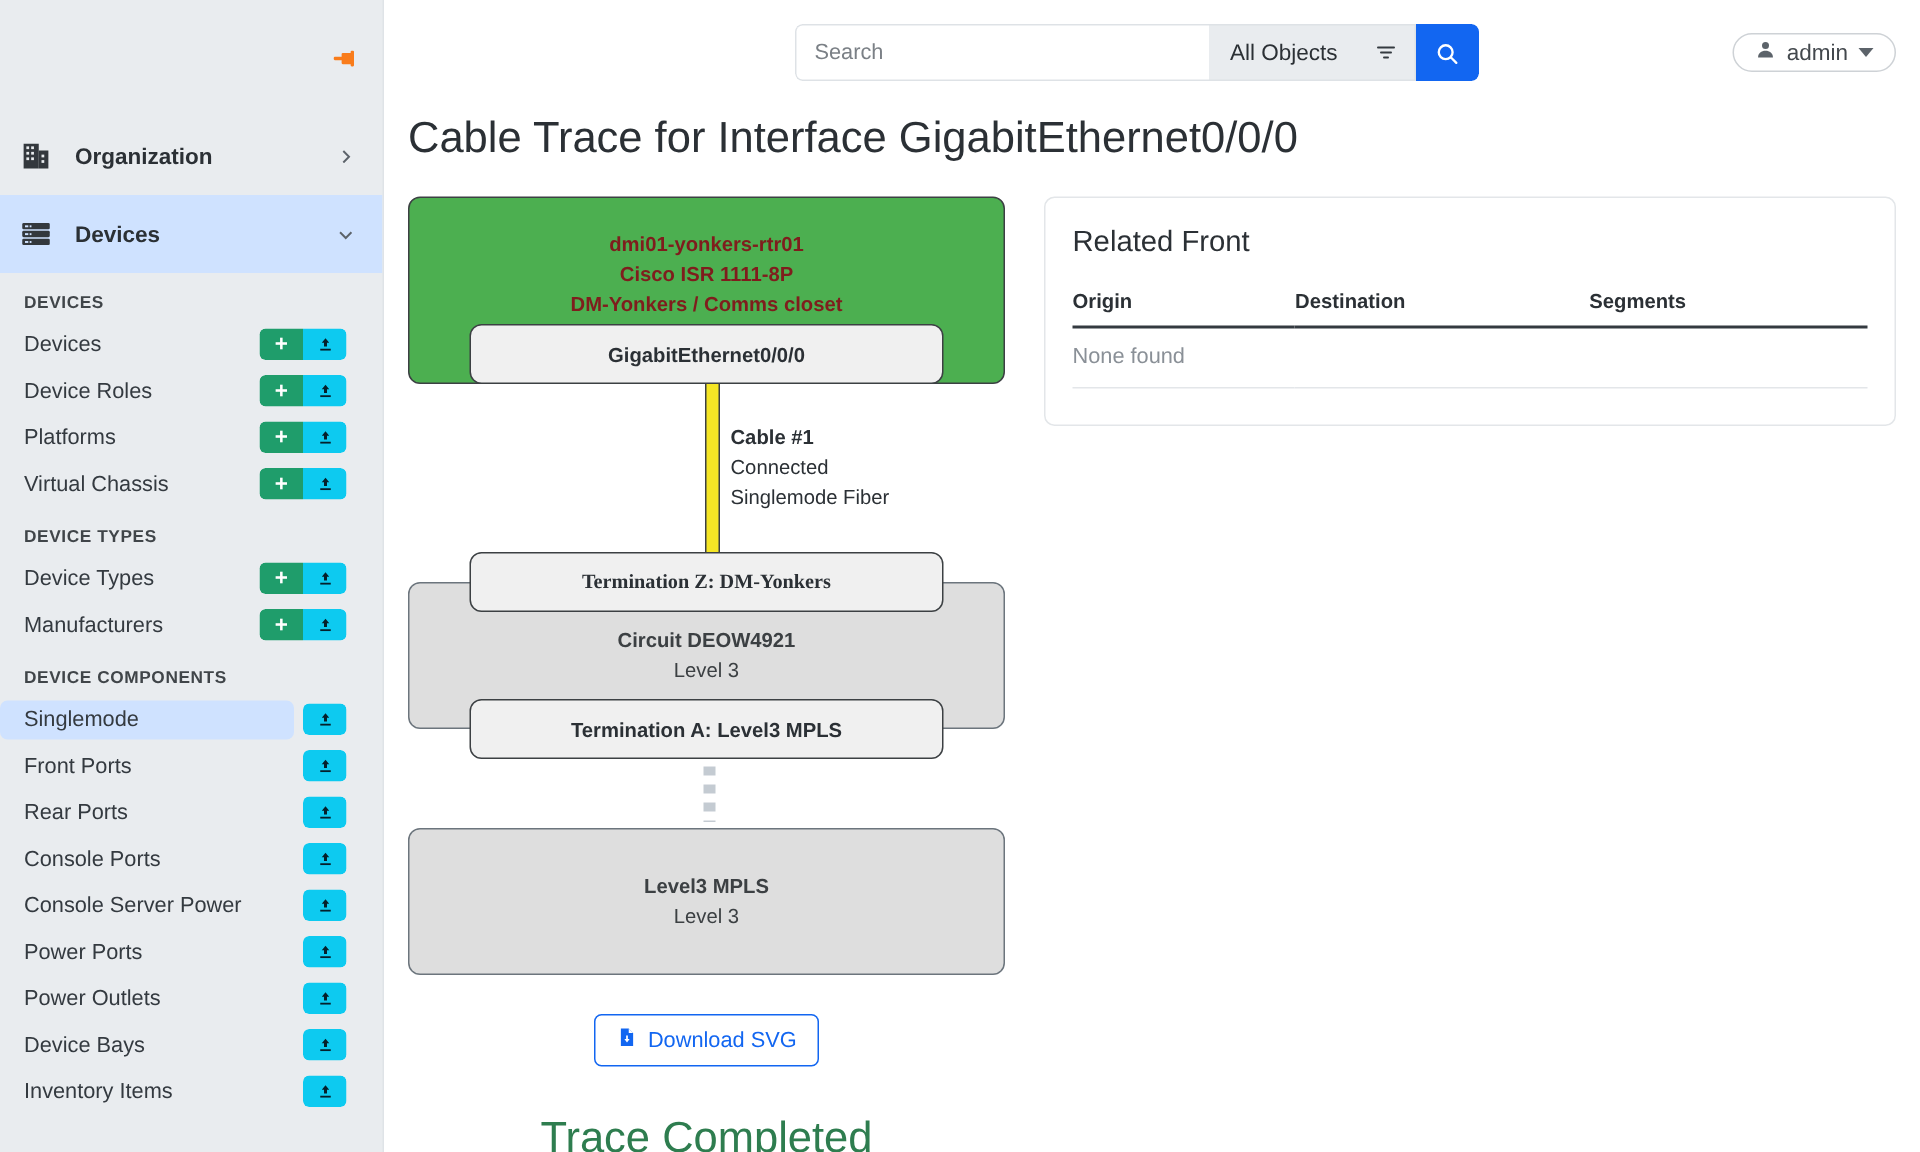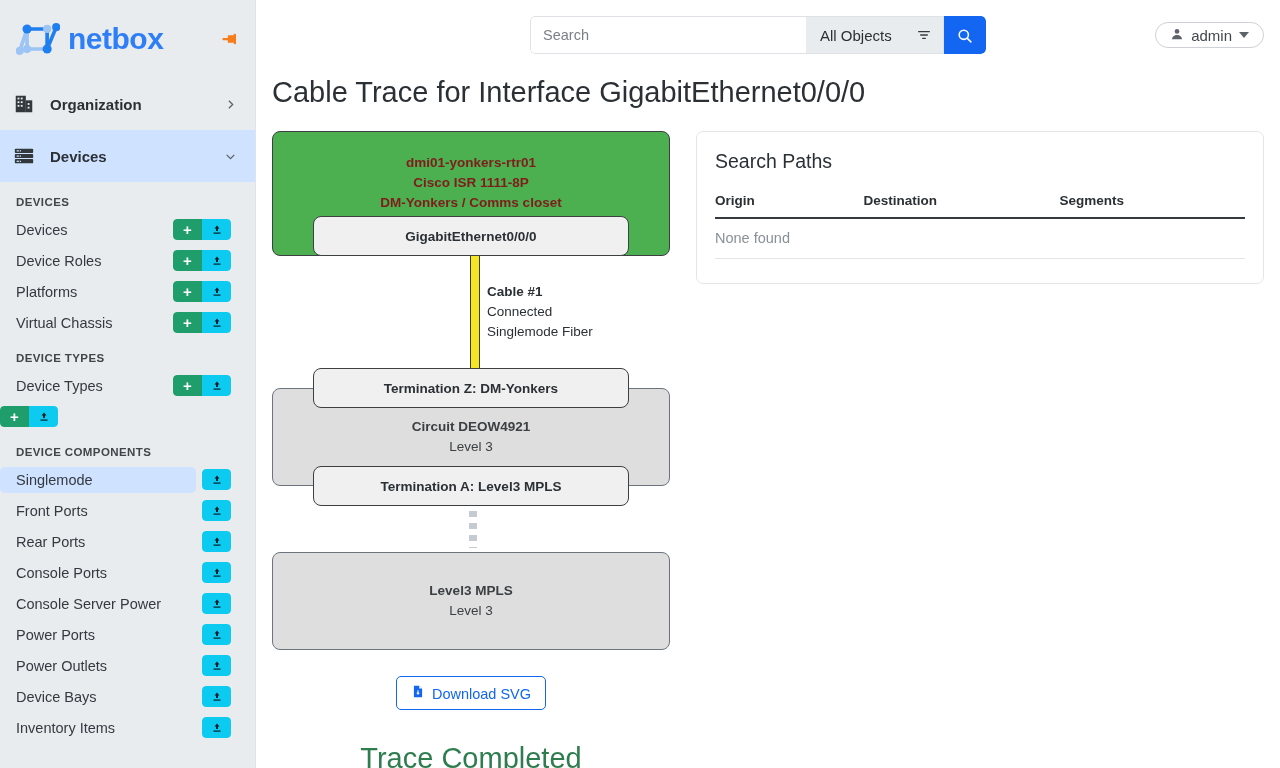--- a/index.html
+++ b/index.html
@@ -139,21 +139,21 @@
 
   .node-provider {
     background: #dedede; border: 1px solid #6c757d; border-radius: 8px;
     padding: 28px 10px; text-align: center; color: #3c4043;
   }
   .node-provider .p-title { font-size: 13.5px; font-weight: 700; line-height: 20px; }
   .node-provider .p-sub { font-size: 13.5px; font-weight: 400; line-height: 20px; }
 
   .dl-wrap { text-align: center; margin-top: 26px; }
   .dl-btn {
-    display: inline-flex; align-items: flex-end; gap: 7px;
+    display: inline-flex; align-items: center; gap: 7px;
     padding: 7px 14px; border: 1px solid #1266f1; border-radius: 5px;
     color: #1266f1; background: #fff; font-size: 14.5px;
   }
   .trace-status { text-align: center; margin-top: 32px; font-size: 29px; color: #2e7d4f; }
 
   
   .card {
     border: 1px solid #e3e6e9; border-radius: 7px; background: #fff;
     padding: 18px 18px 24px;
   }
@@ -171,35 +171,20 @@
   }
 </style>
 </head>
 <body>
 
 <div id="app">
 
   <aside id="sidebar">
 
     <div class="brand">
-      <div class="brand-logo">
-        <svg class="brand-mark" viewBox="0 0 48 46">
-          <path d="M12 12 H34 V34" stroke="#1f7ef0" stroke-width="4" fill="none"></path>
-          <path d="M12 12 V34 H34" stroke="#9cc4f5" stroke-width="4" fill="none"></path>
-          <line x1="34" y1="34" x2="44" y2="10" stroke="#1f7ef0" stroke-width="4"></line>
-          <line x1="12" y1="12" x2="4" y2="36" stroke="#9cc4f5" stroke-width="4"></line>
-          <circle cx="12" cy="12" r="5" fill="#1f7ef0"></circle>
-          <circle cx="34" cy="34" r="5" fill="#1f7ef0"></circle>
-          <circle cx="44" cy="10" r="4.5" fill="#1f7ef0"></circle>
-          <circle cx="34" cy="12" r="4.5" fill="#9cc4f5"></circle>
-          <circle cx="12" cy="34" r="4.5" fill="#9cc4f5"></circle>
-          <circle cx="4" cy="36" r="4.5" fill="#9cc4f5"></circle>
-        </svg>
-        <span class="brand-word">netbox</span>
-      </div>
       <span class="pin-icon">
         <svg width="18" height="18" viewBox="0 0 24 24" fill="#f97c1b">
           <rect x="9" y="7" width="9" height="10" rx="1"></rect>
           <rect x="17" y="5" width="3" height="14" rx="1"></rect>
           <rect x="2" y="10.5" width="8" height="3" rx="1"></rect>
         </svg>
       </span>
     </div>
 
     <div class="nav-group">
@@ -308,20 +293,21 @@
         <span class="mini-btn mini-add">+</span>
         <span class="mini-btn mini-imp">
           <svg width="12" height="12" viewBox="0 0 24 24" fill="#05202b">
               <path d="M12 3l5 6h-3v5h-4V9H7z"></path>
               <rect x="5" y="17" width="14" height="2.4"></rect>
             </svg>
         </span>
       </span>
     </div>
     <div class="nav-row">
+      <span class="nav-link">Manufacturers</span>
       <span class="btn-grp">
         <span class="mini-btn mini-add">+</span>
         <span class="mini-btn mini-imp">
           <svg width="12" height="12" viewBox="0 0 24 24" fill="#05202b">
               <path d="M12 3l5 6h-3v5h-4V9H7z"></path>
               <rect x="5" y="17" width="14" height="2.4"></rect>
             </svg>
         </span>
       </span>
     </div>
@@ -482,21 +468,21 @@
         <div class="cable-row">
           <div class="cable-line"></div>
           <div class="cable-label">
             <div class="c1">Cable #1</div>
             <div class="c2">Connected</div>
             <div class="c3">Singlemode Fiber</div>
           </div>
         </div>
 
         <div class="circuit-wrap">
-          <div class="term-box" style="position:relative;z-index:3;">
+          <div class="term-box" style="position:relative;z-index:3;font-family:Liberation Serif, serif;">
             <span>Termination Z: DM-Yonkers</span>
           </div>
           <div class="node-circuit">
             <div class="c-title">Circuit DEOW4921</div>
             <div class="c-sub">Level 3</div>
           </div>
           <div class="term-box" style="position:relative;z-index:3;">
             <span>Termination A: Level3 MPLS</span>
           </div>
         </div>
@@ -524,21 +510,21 @@
             </span>
             <span>Download SVG</span>
           </div>
         </div>
 
         <div class="trace-status">Trace Completed</div>
       </div>
 
       <div class="paths-col">
         <div class="card">
-          <div class="card-title">Search Paths</div>
+          <div class="card-title">Related Front</div>
           <table class="paths">
             <thead>
               <tr>
                 <th>Origin</th>
                 <th class="c-dest">Destination</th>
                 <th class="c-seg">Segments</th>
               </tr>
             </thead>
             <tbody>
               <tr>

